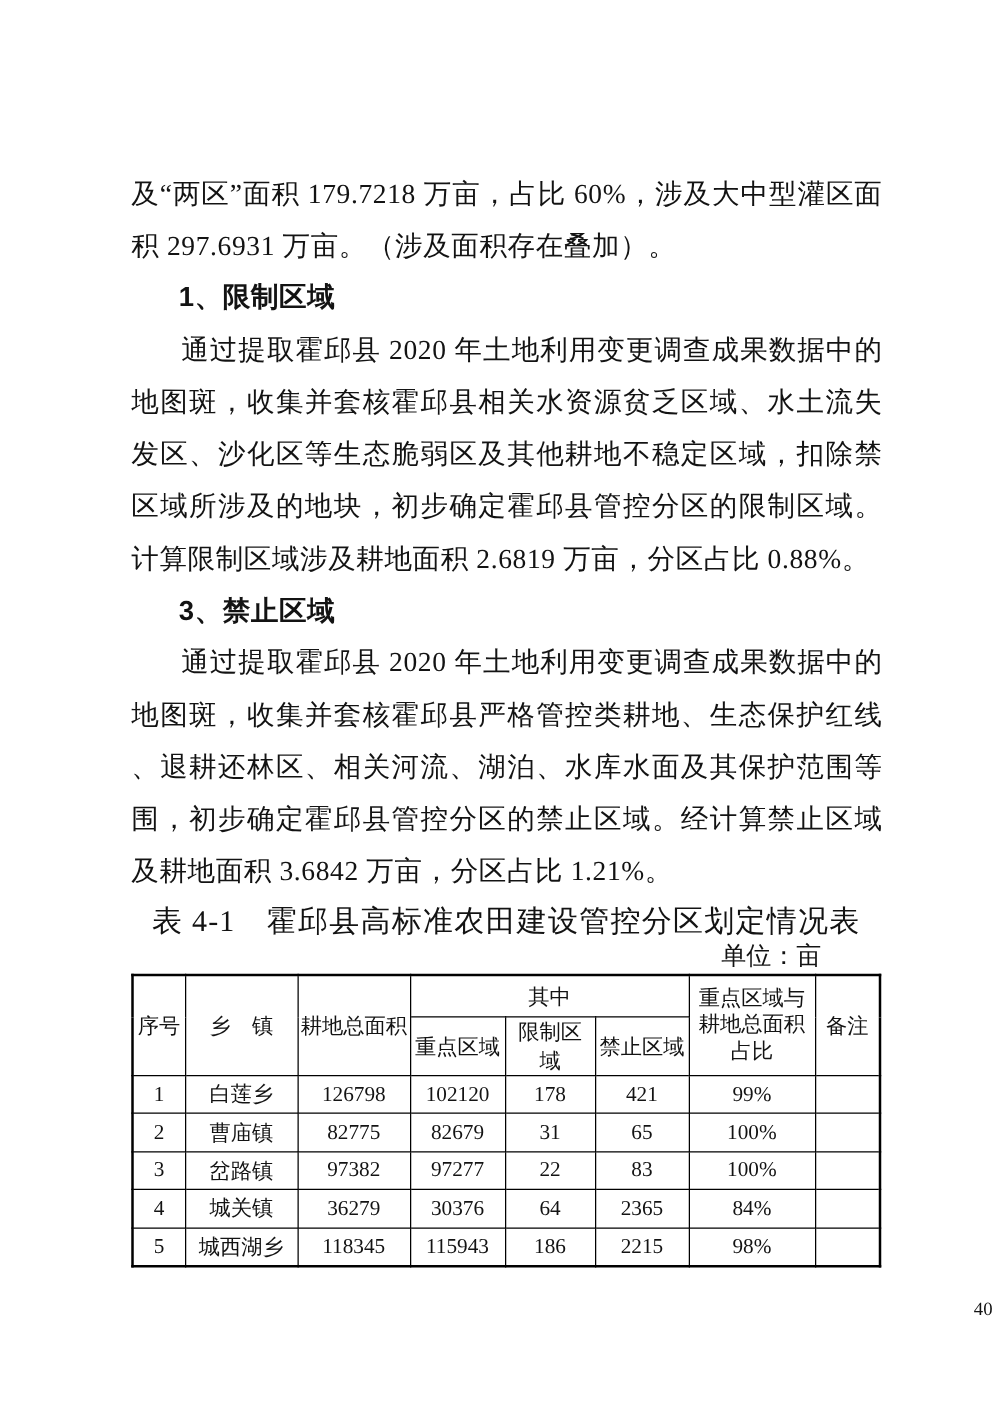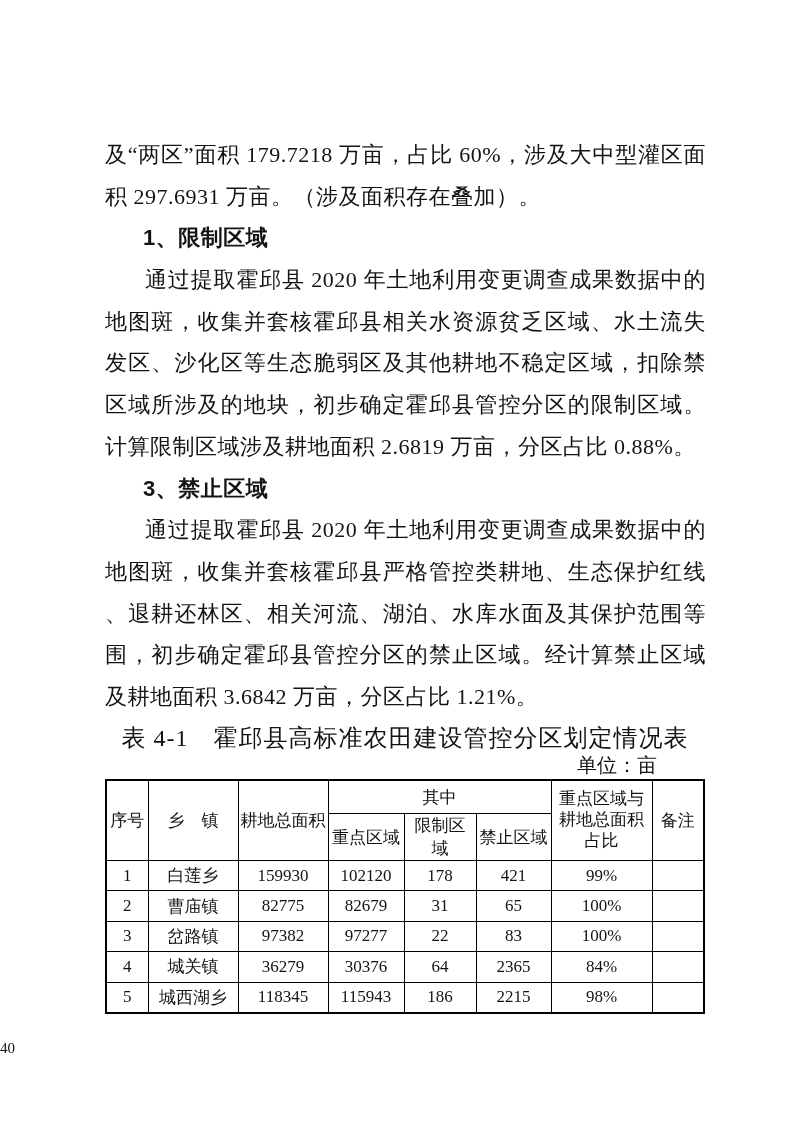--- a/index.html
+++ b/index.html
@@ -56,21 +56,21 @@
     font-size:17px;
     overflow:hidden;
   }
   tr.head-top th   { height:32px; }
   tr.head-sub th   { height:38px; }
   table.zoning td  { height:29.4px; }
   th.ratio-head    { white-space:pre-line; line-height:1.22; font-size:16px; }
   
   .pagenum {
     position:absolute; left:0; top:1040px; width:794px;
-    text-align:left; font-size:15px;
+    text-align:right; font-size:15px;
   }
 </style>
 </head>
 <body>
 
 <div class="page">
 
   <div class="bodytext">
       <div class="line full">及“两区”面积 179.7218 万亩，占比 60%，涉及大中型灌区面</div>
       <div class="line end">积 297.6931 万亩。（涉及面积存在叠加）。</div>
@@ -117,21 +117,21 @@
       <tr class="head-sub">
         <th>重点区域</th>
         <th>限制区域</th>
         <th>禁止区域</th>
       </tr>
     </thead>
     <tbody>
         <tr>
           <td>1</td>
           <td>白莲乡</td>
-          <td>159930</td>
+          <td>126798</td>
           <td>102120</td>
           <td>178</td>
           <td>421</td>
           <td>99%</td>
           <td></td>
         </tr>
         <tr>
           <td>2</td>
           <td>曹庙镇</td>
           <td>82775</td>

